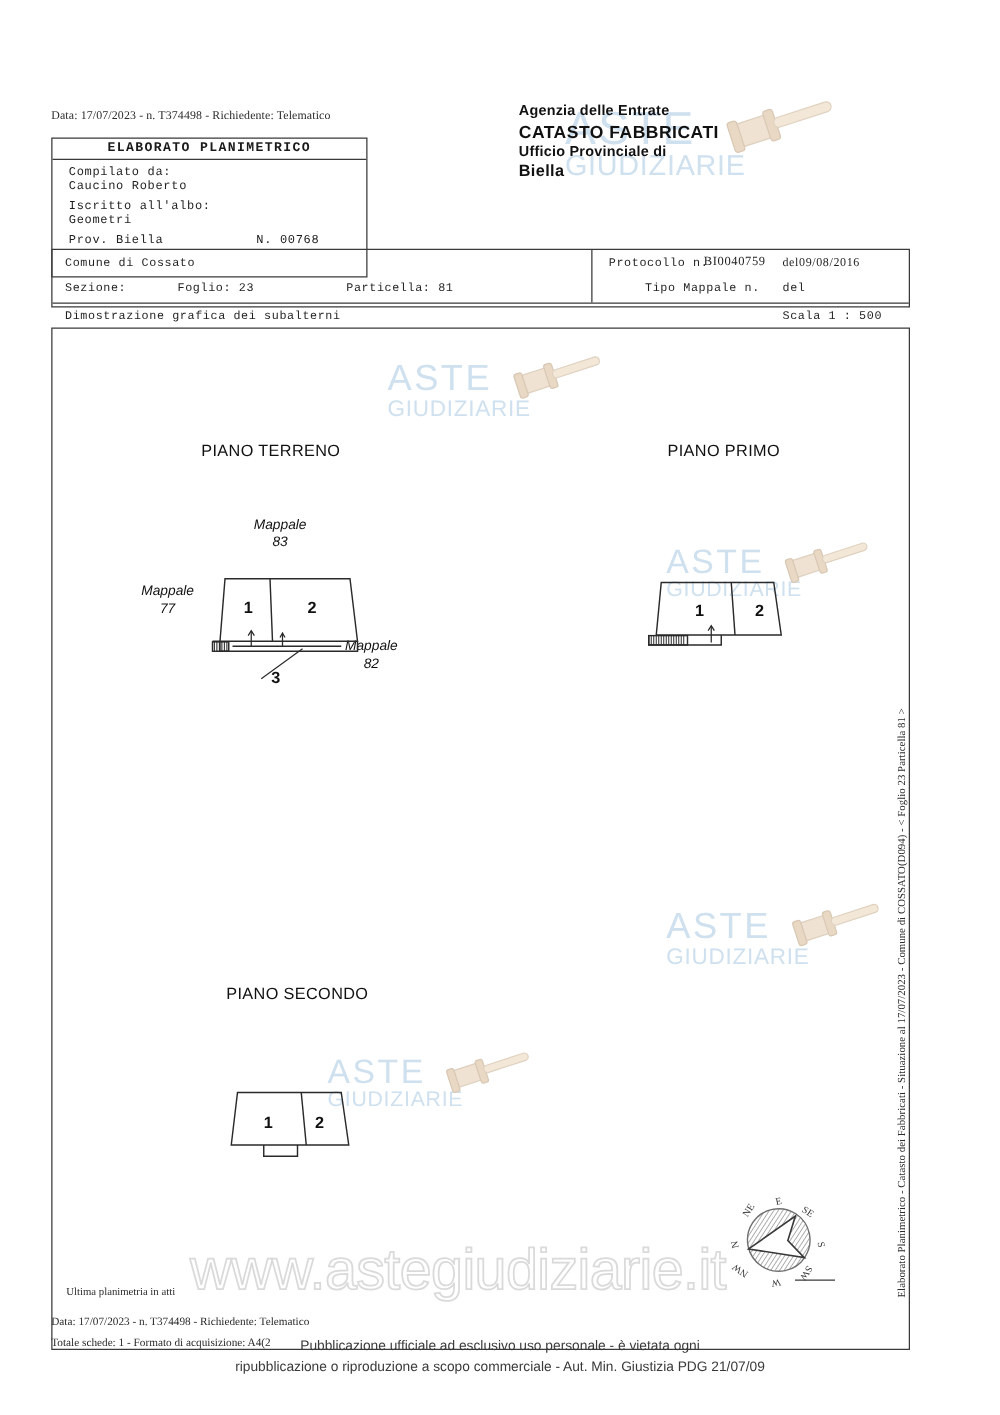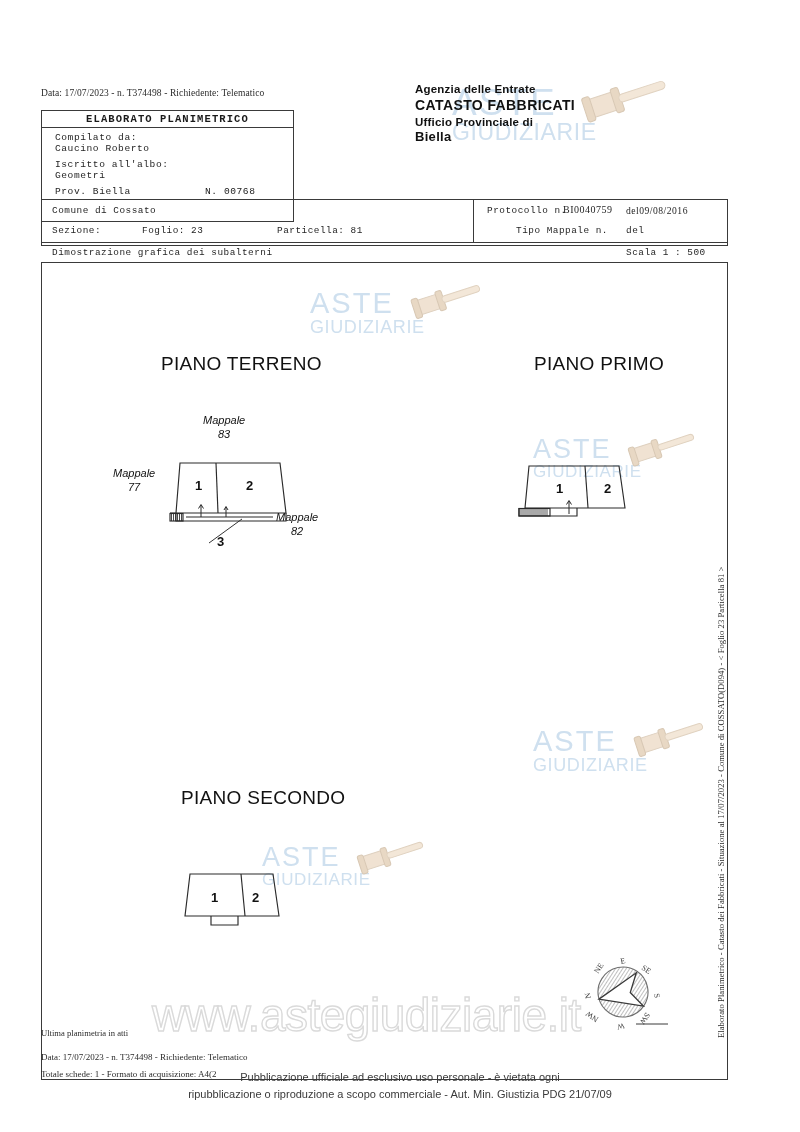--- a/index.html
+++ b/index.html
@@ -97,21 +97,21 @@
     left:41px;top:262px;width:687px;height:818px;
     border:1.2px solid #3a3a3a;box-sizing:border-box;
     background:transparent;
     overflow:hidden;
   }
 
   
   .floor-title{
     position:absolute;
     font-family:"Liberation Sans", sans-serif;
-    font-size:19px;letter-spacing:.3px;color:#111;
+    font-size:13px;letter-spacing:.3px;color:#111;
     white-space:nowrap;
   }
   #title-terreno{left:161px;top:353px;}
   #title-primo{left:534px;top:353px;}
   #title-secondo{left:181px;top:787px;}
 
   
   .mappale{
     position:absolute;
     font-family:"Liberation Sans", sans-serif;
@@ -164,21 +164,21 @@
     width:560px;
     transform-origin:0 0;
     transform:rotate(-90deg) translate(-100%,0);
     font-family:"Liberation Serif", serif;
     font-size:8.6px;letter-spacing:.05px;color:#2b2b2b;
     white-space:nowrap;
   }
 
   
   #foot-ultima{
-    left:41px;top:1028px;
+    left:53px;top:1028px;
     font-family:"Liberation Serif", serif;font-size:8.6px;color:#2b2b2b;
   }
   #foot-data{
     left:41px;top:1052px;
     font-family:"Liberation Serif", serif;font-size:9px;color:#2b2b2b;
   }
   #foot-totale{
     left:41px;top:1069px;
     font-family:"Liberation Serif", serif;font-size:9px;color:#2b2b2b;
   }

